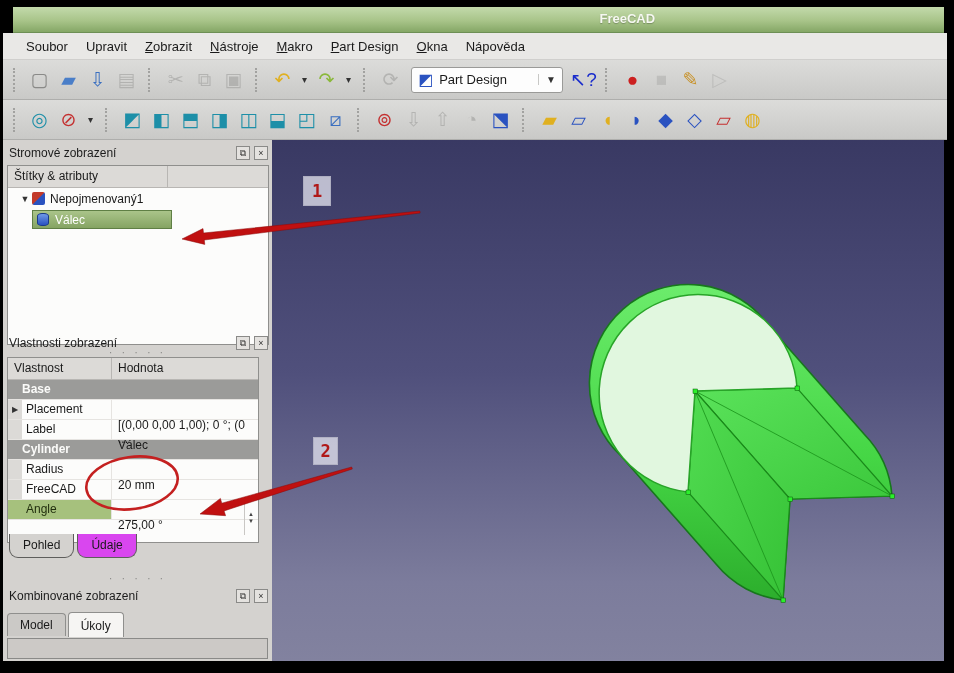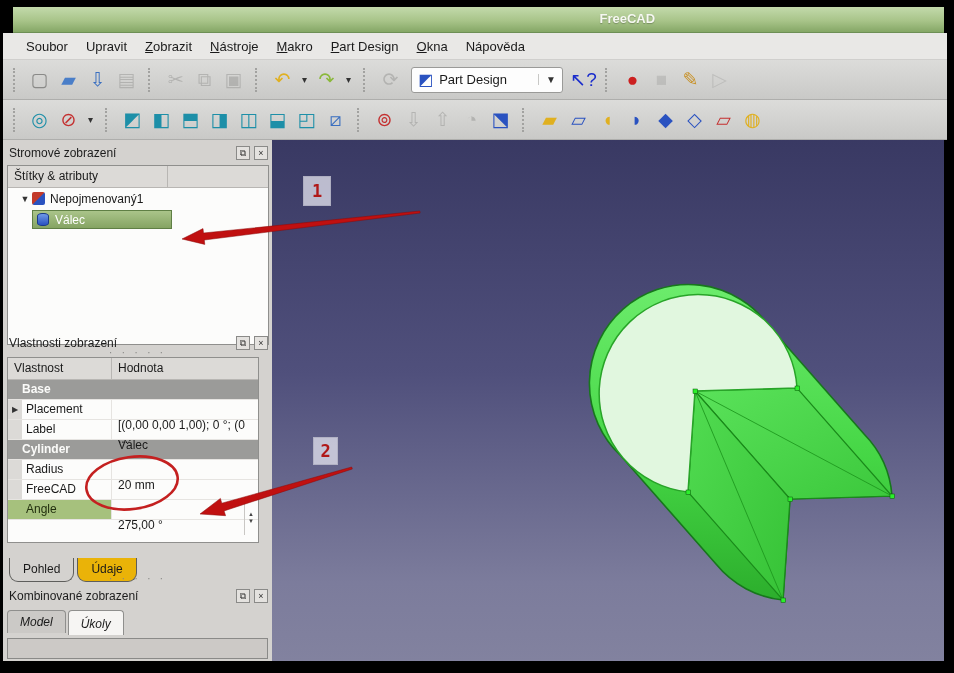--- a/index.html
+++ b/index.html
@@ -61,24 +61,24 @@
   .prop-row.group{background:#9b9b99;color:#fbfbf9;font-weight:bold;}
   .prop-row.group .gname{padding:2px 4px 2px 14px;}
   .prop-row.hl .pname{background:#a6c17d;color:#23300f;}
   .prop-row.hl .gutter{background:#a6c17d;}
   .spinbox{position:absolute;right:1px;top:1px;bottom:1px;width:13px;border-left:1px solid #c9c7c4;
     display:flex;flex-direction:column;justify-content:center;font-size:6px;color:#444;text-align:center;line-height:7px;}
 
   
   .btabs{position:absolute;display:flex;}
   .btab{border:1px solid #5e5e5c;border-top:none;border-radius:0 0 9px 9px;padding:4px 13px 5px;margin-right:3px;background:#d4d2cf;font-size:12px;}
-  .btab.active{background:#eab308;}
-
-  
-  .ttabs{position:absolute;display:flex;align-items:flex-start;font-style:italic;}
+  .btab.active{background:#d946ef;}
+
+  
+  .ttabs{position:absolute;display:flex;align-items:center;}
   .ttab{border:1px solid #8f8f8d;border-bottom:none;border-radius:4px 4px 0 0;padding:4px 12px;background:#cbc9c6;margin-right:2px;font-size:12px;}
   .ttab.active{background:#f6f5f3;padding-top:6px;}
   .dots{position:absolute;color:#8a8a88;font-size:11px;letter-spacing:3px;}
 
   .combo-content{position:absolute;background:#ccc9c6;border:1px solid #8a8a88;}
 
   
   .viewport{position:absolute;left:272px;top:140px;width:672px;height:521px;
     background:linear-gradient(#393963,#50507c 45%,#7c7c9c 85%,#82829f);}
   .viewport svg{display:block;}
@@ -246,21 +246,21 @@
             <span class="gutter"></span>
             <span class="pname">Angle</span>
             <span class="pval">275,00 °<span class="spinbox">
                 <span>▲</span>
                 <span>▼</span>
               </span></span>
           </div>
         </div>
     </div>
 
-    <div class="btabs" style="left:6px;top:418px;text-align:right;" id="btabs">
+    <div class="btabs" style="left:6px;top:394px;text-align:right;" id="btabs">
         <span class="btab">Pohled</span>
         <span class="btab active">Údaje</span>
       </div>
 
     <div class="dots" style="top:432px;left:50%;transform:translateX(-50%);">· · · · ·</div>
 
     <div class="panel-header" style="top:446px;">
       <span class="ph-title">Kombinované zobrazení</span>
       <span class="ph-btn">⧉</span>
       <span class="ph-btn">×</span>

